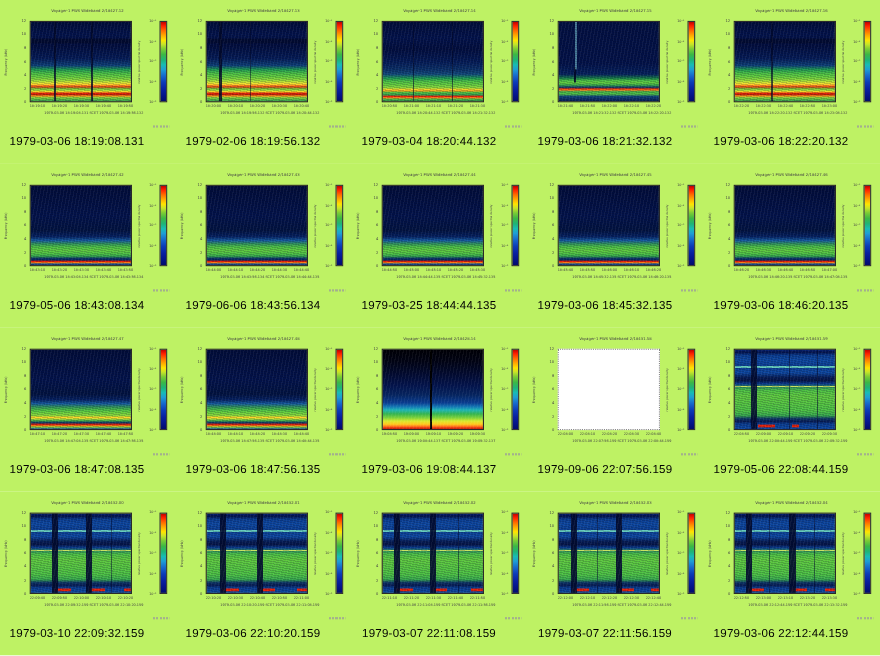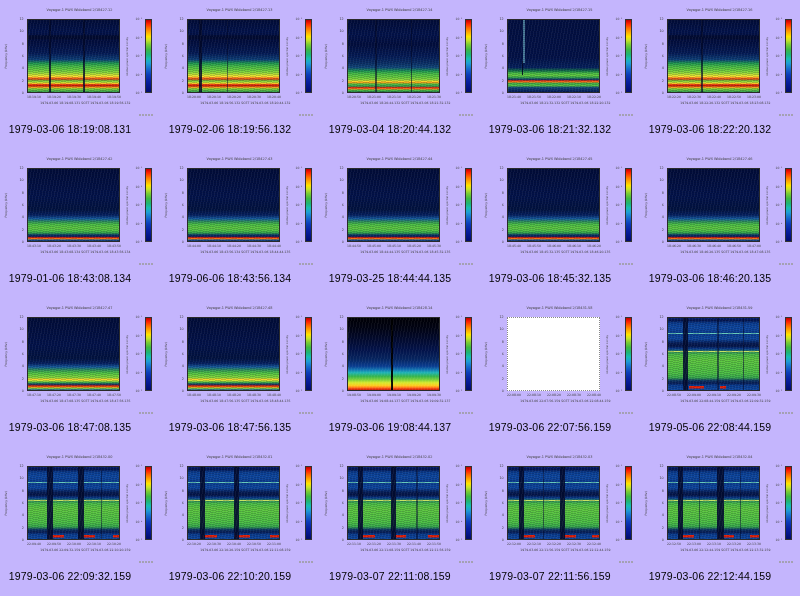--- a/index.html
+++ b/index.html
@@ -1,18 +1,18 @@
 <!DOCTYPE html>
 <html><head>
 <meta charset="utf-8">
 <style>
   html,body{margin:0;padding:0;background:#ffffff;}
   body{width:800px;height:596px;overflow:hidden;font-family:"Liberation Sans",sans-serif;}
   .grid{display:grid;grid-template-columns:repeat(5,160px);grid-auto-rows:149px;width:800px;height:596px;}
-  .cell{position:relative;width:160px;height:149px;background:#c4b5fd;}
+  .cell{position:relative;width:160px;height:149px;background:#bef264;}
   .ptitle{position:absolute;left:27px;top:8px;width:93px;text-align:center;font-size:6px;color:#444;
           transform:scale(0.58);transform-origin:center top;white-space:nowrap;font-family:"DejaVu Sans",sans-serif;}
   .plot{position:absolute;left:27px;top:19px;width:93px;height:74px;border:1px solid #2a2a2a;box-sizing:border-box;}
   .plot.empty{background:#ffffff;border:1px dotted #888;}
   .ylab{position:absolute;left:0px;top:19px;width:10px;height:74px;display:flex;align-items:center;justify-content:center;}
   .vtext{writing-mode:vertical-rl;transform:rotate(180deg) scale(0.5);transform-origin:center;font-size:6px;color:#444;
          white-space:nowrap;font-family:"DejaVu Sans",sans-serif;}
   .yticks{position:absolute;left:10px;top:19px;width:15px;height:74px;}
   .ytick{position:absolute;right:1px;transform:translateY(-50%) scale(0.55);transform-origin:right center;
          font-size:6px;color:#444;font-family:"DejaVu Sans",sans-serif;}
@@ -249,21 +249,21 @@
       </div>
     <div class="cbticks">
         <span class="cbtick" style="top: 0%;">10⁻¹</span>
         <span class="cbtick" style="top: 25%;">10⁻²</span>
         <span class="cbtick" style="top: 50%;">10⁻³</span>
         <span class="cbtick" style="top: 75%;">10⁻⁴</span>
         <span class="cbtick" style="top: 100%;">10⁻⁵</span>
       </div>
     <div class="cbar" style="background: linear-gradient(rgb(192, 0, 0) 0%, rgb(255, 32, 0) 5%, rgb(255, 106, 0) 11%, rgb(255, 170, 0) 17%, rgb(255, 228, 0) 23%, rgb(200, 228, 40) 28%, rgb(124, 204, 52) 34%, rgb(60, 184, 68) 41%, rgb(30, 180, 120) 48%, rgb(24, 188, 180) 54%, rgb(30, 158, 212) 60%, rgb(22, 104, 204) 68%, rgb(12, 60, 184) 76%, rgb(8, 32, 160) 85%, rgb(4, 20, 136) 93%, rgb(2, 12, 108) 100%);"></div>
     <div class="smudge"></div>
-    <div class="caption">1979-01-06 18:43:08.134</div>
+    <div class="caption">1979-05-06 18:43:08.134</div>
   </div>
     <div class="cell">
     <div class="ptitle">Voyager-1 PWS Wideband 2/18427.43</div>
     <div class="ylab">
         <span class="vtext">Frequency (kHz)</span>
       </div>
     <div class="yticks">
         <span class="ytick" style="top: 0%;">12</span>
         <span class="ytick" style="top: 16.6667%;">10</span>
         <span class="ytick" style="top: 33.3333%;">8</span>
@@ -545,21 +545,21 @@
       </div>
     <div class="cbticks">
         <span class="cbtick" style="top: 0%;">10⁻¹</span>
         <span class="cbtick" style="top: 25%;">10⁻²</span>
         <span class="cbtick" style="top: 50%;">10⁻³</span>
         <span class="cbtick" style="top: 75%;">10⁻⁴</span>
         <span class="cbtick" style="top: 100%;">10⁻⁵</span>
       </div>
     <div class="cbar" style="background: linear-gradient(rgb(192, 0, 0) 0%, rgb(255, 32, 0) 5%, rgb(255, 106, 0) 11%, rgb(255, 170, 0) 17%, rgb(255, 228, 0) 23%, rgb(200, 228, 40) 28%, rgb(124, 204, 52) 34%, rgb(60, 184, 68) 41%, rgb(30, 180, 120) 48%, rgb(24, 188, 180) 54%, rgb(30, 158, 212) 60%, rgb(22, 104, 204) 68%, rgb(12, 60, 184) 76%, rgb(8, 32, 160) 85%, rgb(4, 20, 136) 93%, rgb(2, 12, 108) 100%);"></div>
     <div class="smudge"></div>
-    <div class="caption">1979-03-06 22:07:56.159</div>
+    <div class="caption">1979-09-06 22:07:56.159</div>
   </div>
     <div class="cell">
     <div class="ptitle">Voyager-1 PWS Wideband 2/18431.59</div>
     <div class="ylab">
         <span class="vtext">Frequency (kHz)</span>
       </div>
     <div class="yticks">
         <span class="ytick" style="top: 0%;">12</span>
         <span class="ytick" style="top: 16.6667%;">10</span>
         <span class="ytick" style="top: 33.3333%;">8</span>
@@ -619,21 +619,21 @@
       </div>
     <div class="cbticks">
         <span class="cbtick" style="top: 0%;">10⁻¹</span>
         <span class="cbtick" style="top: 25%;">10⁻²</span>
         <span class="cbtick" style="top: 50%;">10⁻³</span>
         <span class="cbtick" style="top: 75%;">10⁻⁴</span>
         <span class="cbtick" style="top: 100%;">10⁻⁵</span>
       </div>
     <div class="cbar" style="background: linear-gradient(rgb(192, 0, 0) 0%, rgb(255, 32, 0) 5%, rgb(255, 106, 0) 11%, rgb(255, 170, 0) 17%, rgb(255, 228, 0) 23%, rgb(200, 228, 40) 28%, rgb(124, 204, 52) 34%, rgb(60, 184, 68) 41%, rgb(30, 180, 120) 48%, rgb(24, 188, 180) 54%, rgb(30, 158, 212) 60%, rgb(22, 104, 204) 68%, rgb(12, 60, 184) 76%, rgb(8, 32, 160) 85%, rgb(4, 20, 136) 93%, rgb(2, 12, 108) 100%);"></div>
     <div class="smudge"></div>
-    <div class="caption">1979-03-06 22:09:32.159</div>
+    <div class="caption">1979-03-10 22:09:32.159</div>
   </div>
     <div class="cell">
     <div class="ptitle">Voyager-1 PWS Wideband 2/18432.01</div>
     <div class="ylab">
         <span class="vtext">Frequency (kHz)</span>
       </div>
     <div class="yticks">
         <span class="ytick" style="top: 0%;">12</span>
         <span class="ytick" style="top: 16.6667%;">10</span>
         <span class="ytick" style="top: 33.3333%;">8</span>

